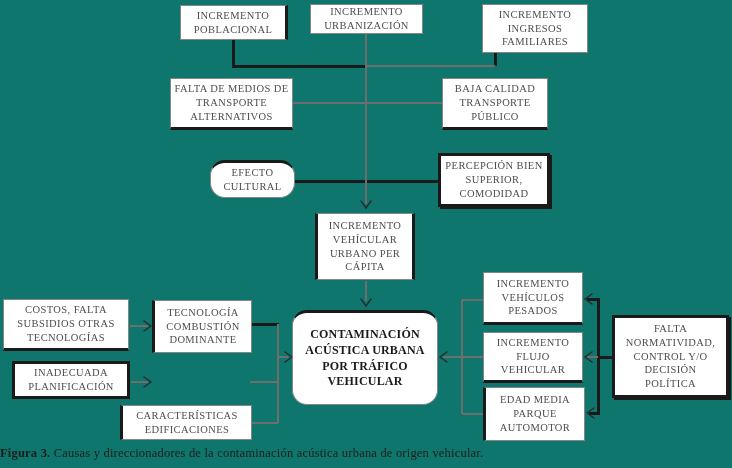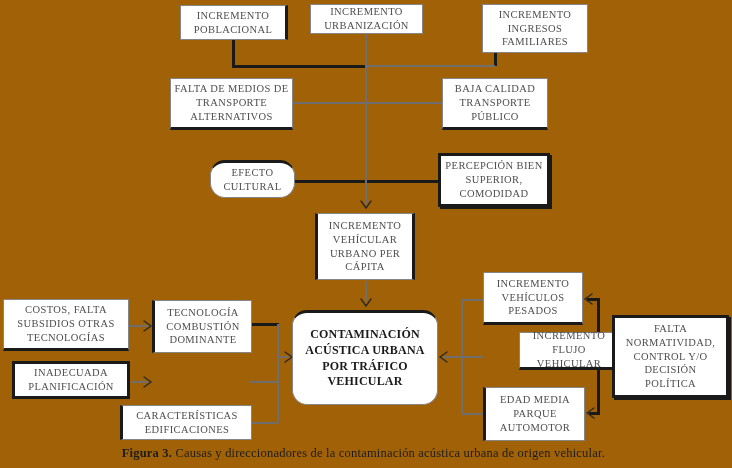--- a/index.html
+++ b/index.html
@@ -1,19 +1,19 @@
 <!DOCTYPE html>
 <html><head>
 <meta charset="utf-8">
 <style>
   html,body{margin:0;padding:0;background:#ffffff;}
   #figure-canvas{
     position:relative;
     width:732px;height:468px;
-    background:#a16207;
+    background:#0f766e;
     font-family:"Liberation Serif", serif;
     overflow:hidden;
   }
   #edges-svg{position:absolute;left:0;top:0;z-index:0;}
   .node{
     position:absolute;
     z-index:1;
     box-sizing:border-box;
     background:#ffffff;
     border:1px solid #858585;
@@ -37,21 +37,21 @@
     font-weight:bold;
     font-size:12px;
     letter-spacing:0.2px;
     color:#1a1a1a;
     line-height:1.3;
   }
   #caption{
     position:absolute;
     z-index:1;
     left:0;top:446px;width:605px;
-    text-align:right;
+    text-align:left;
     font-size:12.5px;
     color:#1c1c1c;
     letter-spacing:0.2px;
   }
   #caption .cap-prefix{font-weight:bold;}
 </style>
 </head>
 <body>
 
 <div id="figure-canvas">
@@ -114,21 +114,21 @@
   <div class="node b-left b-right" style="left:315px;top:213px;width:100px;height:67px;">INCREMENTO VEHÍCULAR URBANO PER CÁPITA</div>
 
   <div class="node node-central b-top" style="left:292px;top:310px;width:146px;height:95px;">CONTAMINACIÓN ACÚSTICA URBANA POR TRÁFICO VEHICULAR</div>
 
   <div class="node b-bottom" style="left:3px;top:299px;width:126px;height:52px;">COSTOS, FALTA SUBSIDIOS OTRAS TECNOLOGÍAS</div>
   <div class="node b-left" style="left:152px;top:300px;width:100px;height:53px;">TECNOLOGÍA COMBUSTIÓN DOMINANTE</div>
   <div class="node b-all" style="left:12px;top:361px;width:118px;height:38px;">INADECUADA PLANIFICACIÓN</div>
   <div class="node b-left" style="left:120px;top:405px;width:132px;height:35px;">CARACTERÍSTICAS EDIFICACIONES</div>
 
   <div class="node b-bottom" style="left:483px;top:272px;width:100px;height:53px;">INCREMENTO VEHÍCULOS PESADOS</div>
-  <div class="node b-bottom" style="left:483px;top:332px;width:100px;height:38px;margin-left:36px;">INCREMENTO FLUJO VEHICULAR</div>
+  <div class="node b-bottom" style="left:483px;top:332px;width:100px;height:51px;">INCREMENTO FLUJO VEHICULAR</div>
   <div class="node b-left" style="left:483px;top:387px;width:102px;height:54px;">EDAD MEDIA PARQUE AUTOMOTOR</div>
   <div class="node b-all shadowed" style="left:612px;top:315px;width:117px;height:83px;">FALTA NORMATIVIDAD, CONTROL Y/O DECISIÓN POLÍTICA</div>
 
   <div id="caption">
     <span class="cap-prefix">Figura 3.</span><span> Causas y direccionadores de la contaminación acústica urbana de origen vehicular.</span>
   </div>
 
 </div>
 
 </body></html>

